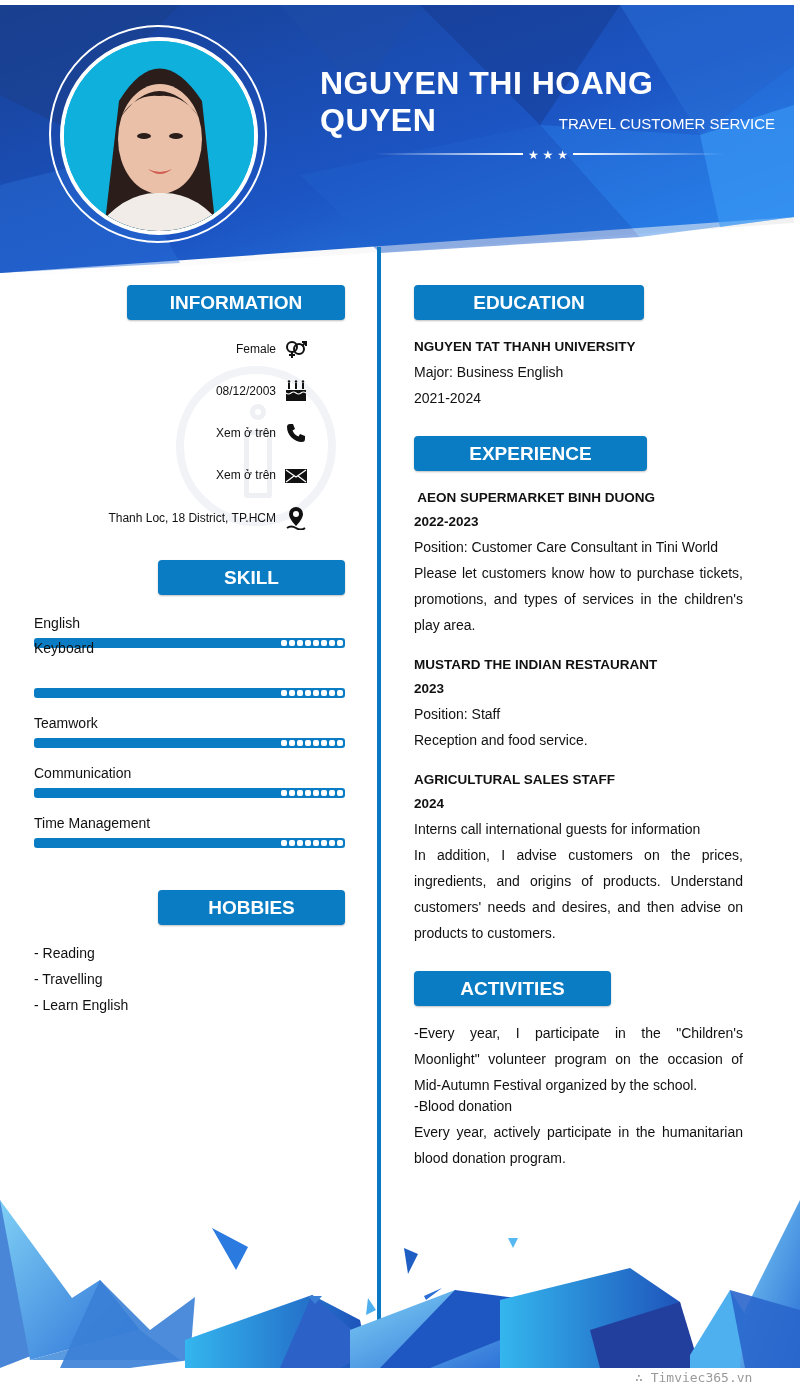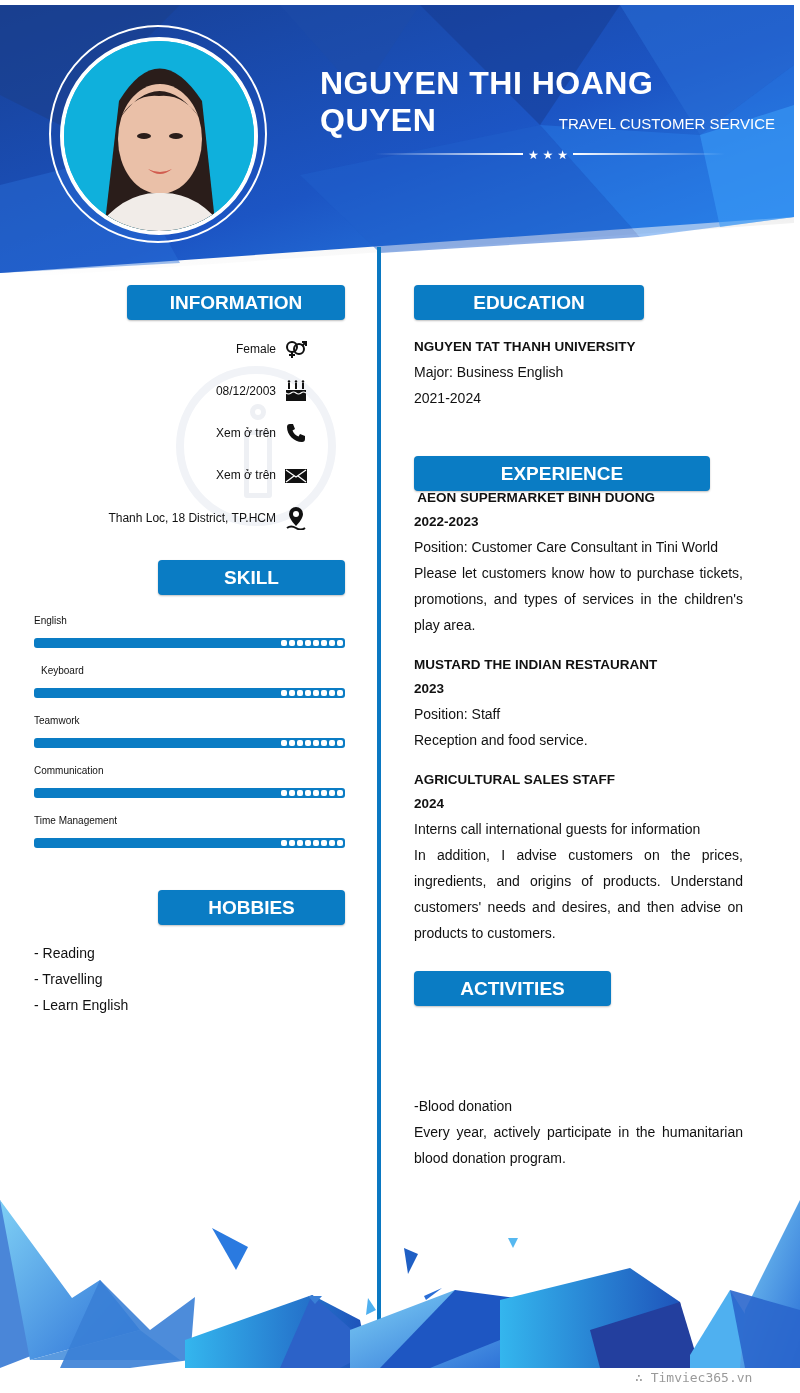--- a/index.html
+++ b/index.html
@@ -28,21 +28,21 @@
 
   
   .info-watermark { position: absolute; left: 176px; top: 366px; width: 160px; height: 160px; border-radius: 50%; border: 8px solid #f1f3f7; }
   .info-watermark .dot { position: absolute; left: 66px; top: 30px; width: 16px; height: 16px; border-radius: 50%; border: 5px solid #eef0f4; }
   .info-watermark .stem { position: absolute; left: 60px; top: 56px; width: 28px; height: 68px; border: 5px solid #eef0f4; border-radius: 3px; }
   .info-row { position: absolute; right: 492px; height: 24px; display: flex; align-items: center; justify-content: flex-end; font-size: 12px; color: #111; }
   .info-row .txt { margin-right: 8px; white-space: nowrap; }
   .info-row .ico { width: 24px; height: 24px; display: flex; align-items: center; justify-content: center; }
 
   
-  .skill-label { position: absolute; left: 34px; font-size: 10px; color: #111; }
+  .skill-label { position: absolute; left: 34px; font-size: 14px; color: #111; }
   .skill-bar { position: absolute; left: 34px; width: 311px; height: 10px; background: #0a7cc4; border-radius: 3px; overflow: hidden; }
   .skill-bar .dots { position: absolute; right: 2px; top: 2px; height: 6px; display: flex; gap: 2px; }
   .skill-bar .dots span { width: 6px; height: 6px; background: #fff; border-radius: 2px; display: block; }
 
   .hobby { position: absolute; left: 34px; font-size: 14px; color: #111; }
 
   
   .r-text { position: absolute; left: 414px; width: 329px; font-size: 14px; color: #111; line-height: 26px; }
   .r-bold { font-weight: bold; font-size: 13.5px; }
   .justify { text-align: justify; text-align-last: left; }
@@ -183,21 +183,21 @@
         <span></span>
         <span></span>
         <span></span>
         <span></span>
         <span></span>
         <span></span>
         <span></span>
       </div>
     </div>
 
-  <div class="skill-label" style="top:665px;margin-left:7px;">Keyboard</div>
+  <div class="skill-label" style="top:640px;">Keyboard</div>
   <div class="skill-bar" style="top:688px;">
       <div class="dots">
         <span></span>
         <span></span>
         <span></span>
         <span></span>
         <span></span>
         <span></span>
         <span></span>
         <span></span>
@@ -249,38 +249,39 @@
   <div class="pill" style="left:158px; top:890px; width:187px;">HOBBIES</div>
   <div class="hobby" style="top:945px;">- Reading</div>
   <div class="hobby" style="top:971px;">- Travelling</div>
   <div class="hobby" style="top:997px;">- Learn English</div>
 
   <div class="pill" style="left:414px; top:285px; width:230px;">EDUCATION</div>
   <div class="r-text r-bold" style="top:334px;">NGUYEN TAT THANH UNIVERSITY</div>
   <div class="r-text" style="top:359px;">Major: Business English</div>
   <div class="r-text" style="top:385px;">2021-2024</div>
 
-  <div class="pill" style="left:414px; top:456px; width:296px;">EXPERIENCE</div>
+  <div class="pill" style="left:414px; top:436px; width:233px;">EXPERIENCE</div>
 
   <div class="r-text r-bold" style="top:485px; white-space:pre;"> AEON SUPERMARKET BINH DUONG</div>
   <div class="r-text r-bold" style="top:509px;">2022-2023</div>
   <div class="r-text" style="top:534px;">Position: Customer Care Consultant in Tini World</div>
   <div class="r-text justify" style="top:560px;">Please let customers know how to purchase tickets, promotions, and types of services in the children's play area.</div>
 
   <div class="r-text r-bold" style="top:652px;">MUSTARD THE INDIAN RESTAURANT</div>
   <div class="r-text r-bold" style="top:676px;">2023</div>
   <div class="r-text" style="top:701px;">Position: Staff</div>
   <div class="r-text" style="top:727px;">Reception and food service.</div>
 
   <div class="r-text r-bold" style="top:767px;">AGRICULTURAL SALES STAFF</div>
   <div class="r-text r-bold" style="top:791px;">2024</div>
   <div class="r-text" style="top:816px;">Interns call international guests for information</div>
   <div class="r-text justify" style="top:842px;">In addition, I advise customers on the prices, ingredients, and origins of products. Understand customers' needs and desires, and then advise on products to customers.</div>
 
   <div class="pill" style="left:414px; top:971px; width:197px;">ACTIVITIES</div>
+  <div class="r-text justify" style="top:1020px;">-Every year, I participate in the "Children's Moonlight" volunteer program on the occasion of Mid-Autumn Festival organized by the school.</div>
   <div class="r-text" style="top:1093px;">-Blood donation</div>
   <div class="r-text justify" style="top:1119px;">Every year, actively participate in the humanitarian blood donation program.</div>
 
   <svg class="footer-art" viewBox="0 0 800 178">
     <defs>
       <linearGradient id="fa" x1="0" y1="0" x2="1" y2="1">
           <stop offset="0" stop-color="#7fd0f5"></stop>
           <stop offset="1" stop-color="#2a6ed6"></stop>
         </linearGradient>
       <linearGradient id="fb" x1="0" y1="0" x2="1" y2="0">

